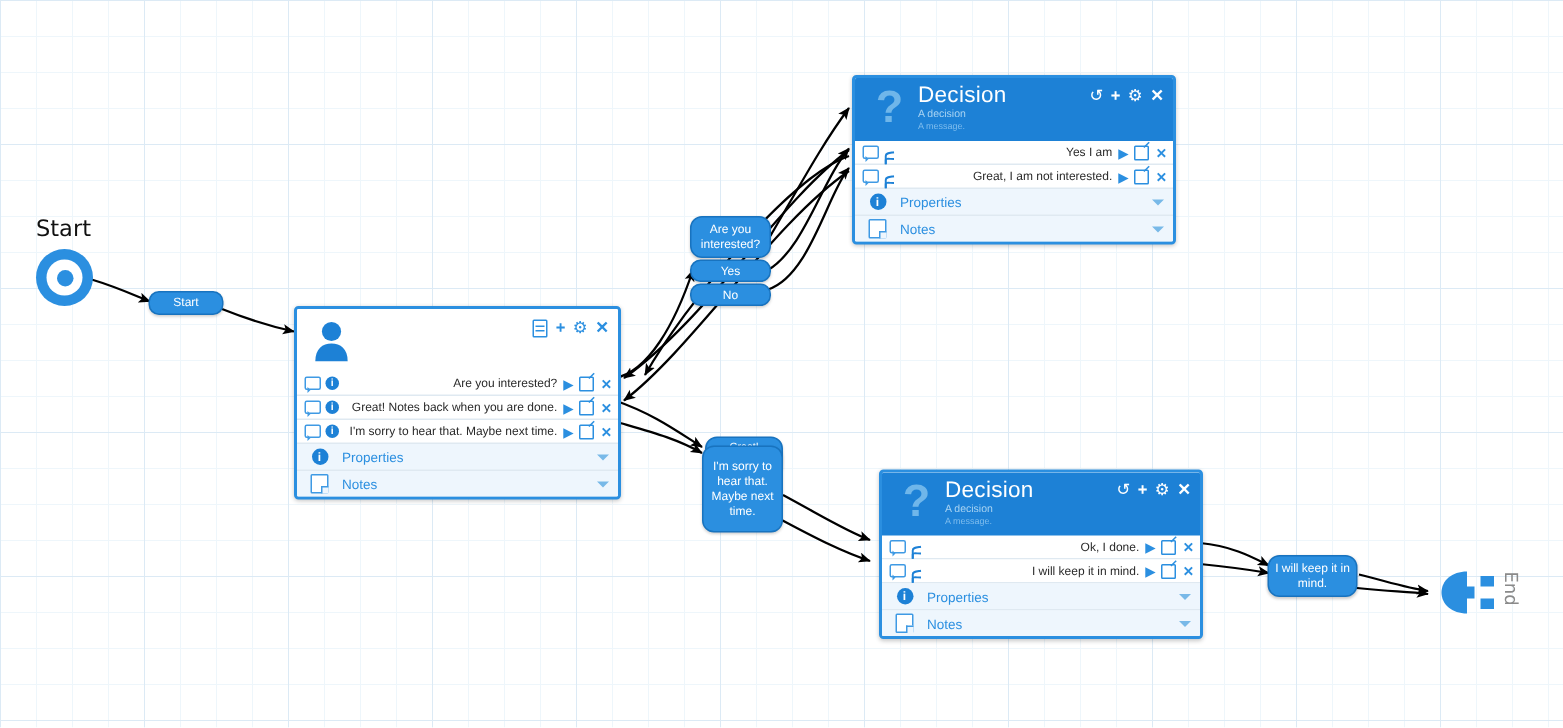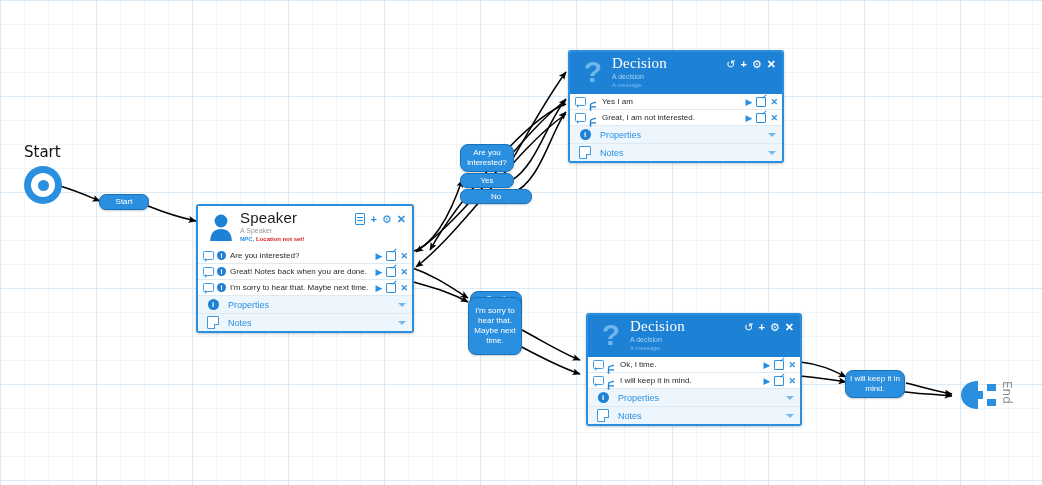--- a/index.html
+++ b/index.html
@@ -49,21 +49,21 @@
   }
   .q-mark{
     font-size:30px;line-height:30px;font-weight:bold;
     color:#6fb6ea;font-family:"Liberation Sans",sans-serif;
     margin-top:-2px;
   }
   .head-text{flex:1 1 auto;min-width:0;padding-left:4px;margin-top:-1px;}
   .head-title{
     font-size:15px;line-height:15px;font-weight:normal;letter-spacing:.2px;
   }
-  .node--decision .head-title{color:#ffffff;font-family:Liberation Serif, serif;}
+  .node--decision .head-title{color:#ffffff;}
   .node--speaker  .head-title{color:#1d1d1d;}
   .head-sub{font-size:7px;line-height:8px;margin-top:2px;}
   .node--decision .head-sub{color:#a8d3f2;}
   .node--speaker  .head-sub{color:#9b9b9b;}
   .head-sub2{font-size:6px;line-height:7px;margin-top:1px;}
   .node--decision .head-sub2{color:#7dbced;}
   .npc-tag{color:#2b8fe0;font-weight:bold;}
   .loc-warn{color:#e02020;font-weight:bold;}
 
   .head-tools{
@@ -112,21 +112,21 @@
     background:#1d81d6;color:#fff;font-size:7px;line-height:9px;
     text-align:center;font-weight:bold;margin-right:4px;
   }
   .row-fork{
     width:9px;height:10px;flex:0 0 9px;margin-right:4px;
     position:relative;
   }
   .row-label{
     flex:1 1 auto;min-width:0;
     font-size:8px;line-height:9px;color:#2a2a2a;
-    white-space:nowrap;overflow:hidden;text-overflow:ellipsis;
+    white-space:nowrap;overflow:hidden;text-overflow:ellipsis;text-align:right;
   }
   .row-acts{display:flex;align-items:center;gap:4px;flex:0 0 auto;padding-left:4px;}
   .act{color:#2b8fe0;font-size:8px;line-height:8px;cursor:pointer;}
   .act-play{font-size:9px;}
   .act-edit{
     width:8px;height:8px;border:1.3px solid #2b8fe0;border-radius:1px;
     position:relative;
   }
   .act-edit::after{
     content:"";position:absolute;right:-2px;top:-2px;
@@ -254,28 +254,20 @@
   <div class="pill" style="left:99px;top:194px;width:50px;height:16px;">Start</div>
 
   <div class="node node--speaker" style="left:196px;top:204px;width:214px;">
     <div class="node-head">
       <div class="head-glyph">
         <svg width="26" height="28" viewBox="0 0 26 28" xmlns="http://www.w3.org/2000/svg">
           <circle cx="13" cy="8" r="6.4" fill="#1d81d6"></circle>
           <path d="M2.2,28 C2.2,19.6 7,16 13,16 C19,16 23.8,19.6 23.8,28 Z" fill="#1d81d6"></path>
         </svg>
       </div>
-      <div class="head-text">
-        <div class="head-title">Speaker</div>
-        <div class="head-sub">A Speaker</div>
-        <div class="head-sub2">
-          <span class="npc-tag">NPC,</span>
-          <span class="loc-warn">Location not set!</span>
-        </div>
-      </div>
       <div class="head-tools">
         <span class="tool tool-doc"></span>
         <span class="tool tool-plus">+</span>
         <span class="tool tool-gear">⚙</span>
         <span class="tool tool-close">✕</span>
       </div>
     </div>
 
     <div class="row">
       <span class="row-bubble"></span>
@@ -408,21 +400,21 @@
     </div>
 
     <div class="row">
       <span class="row-bubble"></span>
       <span class="row-fork">
         <svg width="9" height="10" viewBox="0 0 9 10" xmlns="http://www.w3.org/2000/svg">
           <path d="M1.5,9.5 L1.5,4 C1.5,2 4,2 7,1.5" stroke="#1d81d6" stroke-width="1.3" fill="none"></path>
           <path d="M1.5,9.5 L1.5,6.5 C1.5,5.5 4,6 7,6" stroke="#1d81d6" stroke-width="1.3" fill="none"></path>
         </svg>
       </span>
-      <span class="row-label">Ok, I time.</span>
+      <span class="row-label">Ok, I done.</span>
       <span class="row-acts">
         <span class="act act-play">▶</span>
         <span class="act act-edit"></span>
         <span class="act act-close">✕</span>
       </span>
     </div>
     <div class="row">
       <span class="row-bubble"></span>
       <span class="row-fork">
         <svg width="9" height="10" viewBox="0 0 9 10" xmlns="http://www.w3.org/2000/svg">
@@ -449,21 +441,21 @@
       <span class="acc-ico">
           <span class="acc-note"></span>
         </span>
       <span class="acc-label">Notes</span>
       <span class="acc-chev"></span>
     </div>
   </div>
 
   <div class="pill pill--multi" style="left:460px;top:144px;width:54px;height:28px;">Are you interested?</div>
   <div class="pill" style="left:460px;top:173px;width:54px;height:15px;">Yes</div>
-  <div class="pill" style="left:460px;top:189px;width:72px;height:15px;">No</div>
+  <div class="pill" style="left:460px;top:189px;width:54px;height:15px;">No</div>
 
   <div class="pill pill--multi" style="left:470px;top:291px;width:52px;height:26px;font-size:7px;">Great! Report</div>
   <div class="pill pill--multi" style="left:468px;top:297px;width:54px;height:58px;">I'm sorry to hear that. Maybe next time.</div>
 
   <div class="pill pill--multi" style="left:845px;top:370px;width:60px;height:28px;">I will keep it in mind.</div>
 
   <div class="end-wrap">
     <svg width="42" height="32" viewBox="0 0 42 32" xmlns="http://www.w3.org/2000/svg">
       <path d="M20,2 L20,30 C10,30 3,24 3,16 C3,8 10,2 20,2 Z" fill="#2b8fe0"></path>
       <rect x="19" y="12" width="6" height="8" fill="#2b8fe0"></rect>

